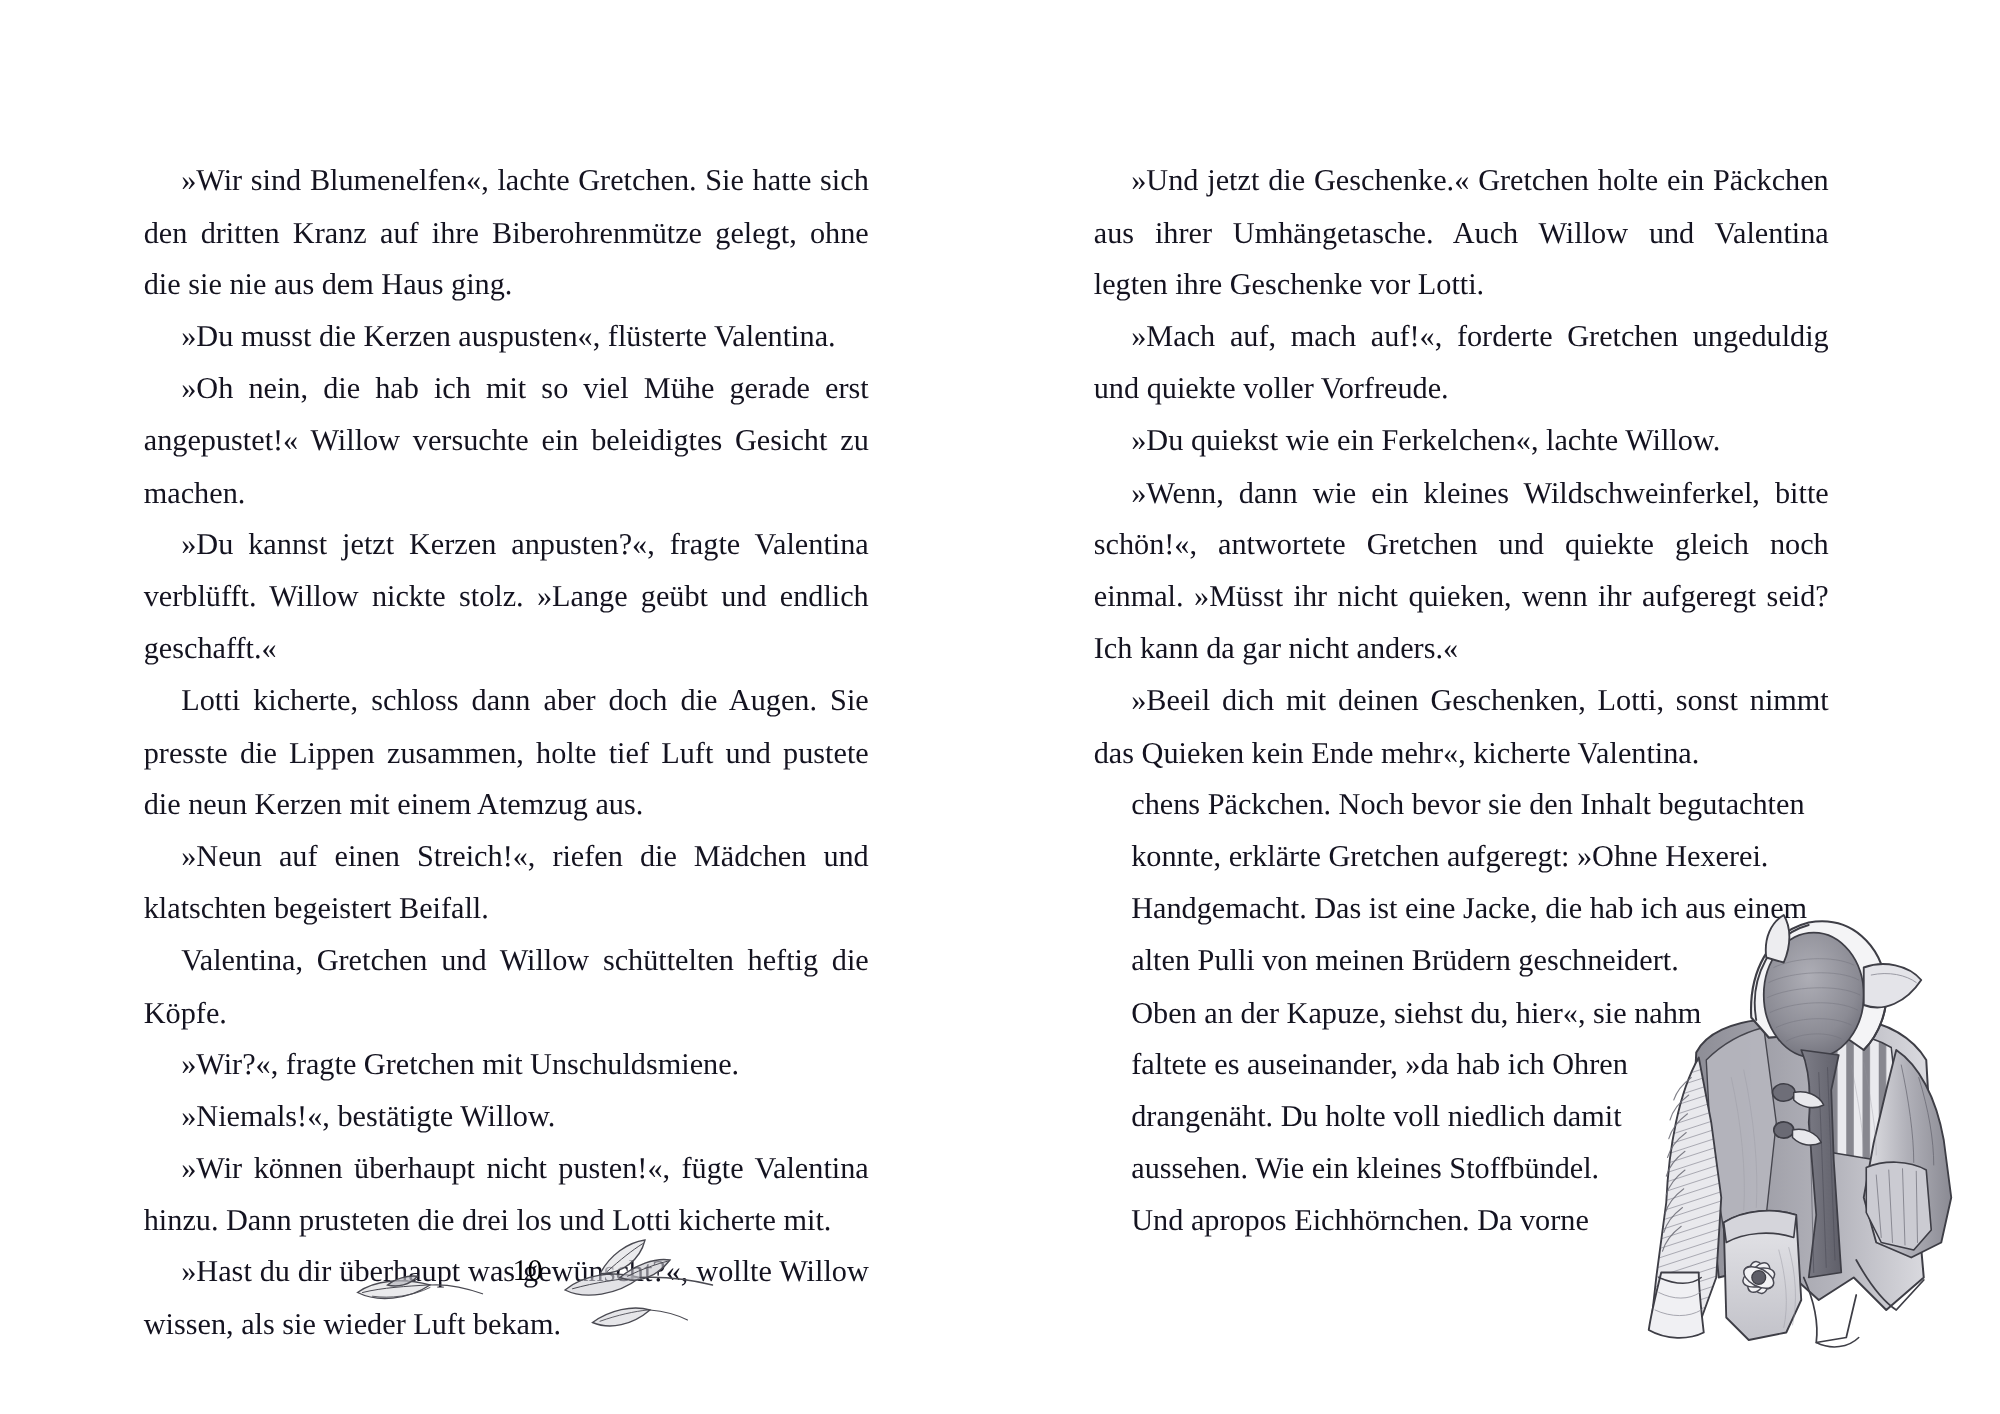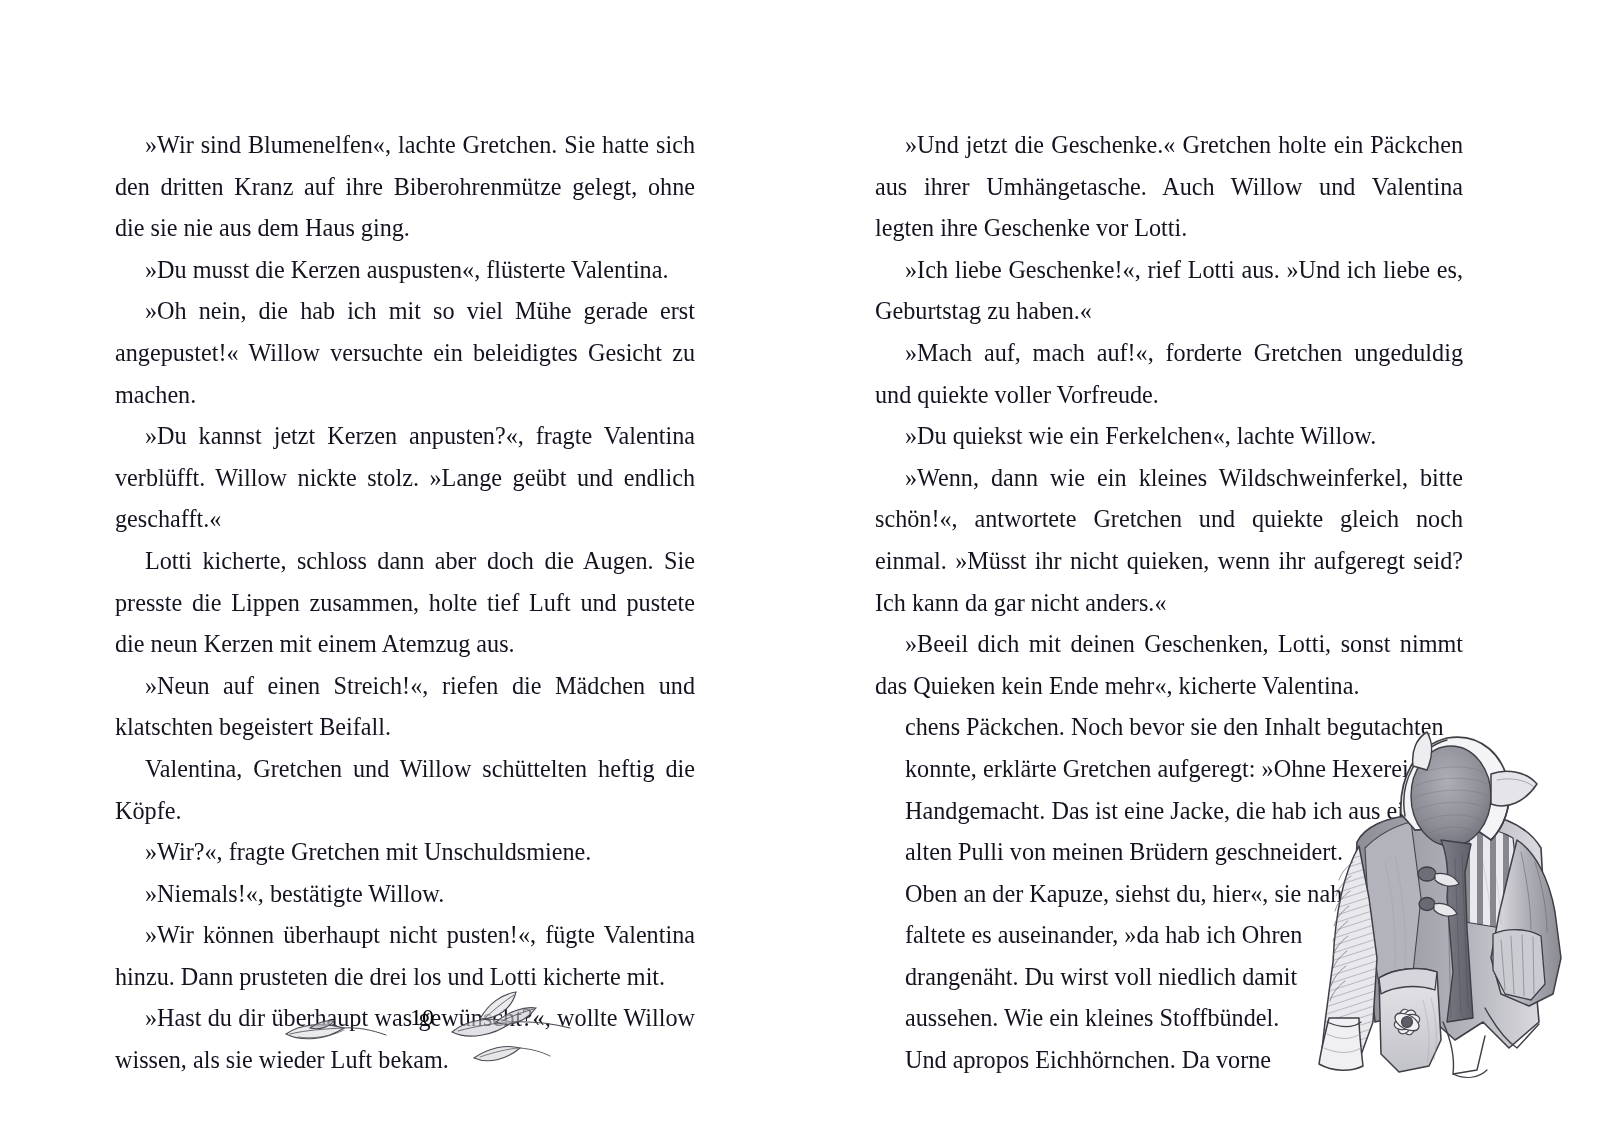--- a/index.html
+++ b/index.html
@@ -89,34 +89,33 @@
     <p class="para">Valentina, Gretchen und Willow schüttelten heftig die Köpfe.</p>
     <p class="para">»Wir?«, fragte Gretchen mit Unschuldsmiene.</p>
     <p class="para">»Niemals!«, bestätigte Willow.</p>
     <p class="para">»Wir können überhaupt nicht pusten!«, fügte Valentina hinzu. Dann prusteten die drei los und Lotti kicherte mit.</p>
     <p class="para">»Hast du dir überhaupt was gewünscht?«, wollte Willow wissen, als sie wieder Luft bekam.</p>
 
   </div>
 
   <div id="right-column" class="column">
     <p class="para">»Und jetzt die Geschenke.« Gretchen holte ein Päckchen aus ihrer Umhängetasche. Auch Willow und Valentina legten ihre Geschenke vor Lotti.</p>
-    <p class="para">»Ich liebe Geschenke!«, rief Lotti aus. »Und ich liebe es, Geburtstag zu haben.«</p>
     <p class="para">»Mach auf, mach auf!«, forderte Gretchen ungeduldig und quiekte voller Vorfreude.</p>
     <p class="para">»Du quiekst wie ein Ferkelchen«, lachte Willow.</p>
     <p class="para">»Wenn, dann wie ein kleines Wildschweinferkel, bitte schön!«, antwortete Gretchen und quiekte gleich noch einmal. »Müsst ihr nicht quieken, wenn ihr aufgeregt seid? Ich kann da gar nicht anders.«</p>
     <p class="para">»Beeil dich mit deinen Geschenken, Lotti, sonst nimmt das Quieken kein Ende mehr«, kicherte Valentina.</p>
 
     <div class="wrap-para">
       <span class="step" style="width: 588px; white-space: nowrap;">chens Päckchen. Noch bevor sie den Inhalt begutachten</span>
       <span class="step" style="width: 588px; white-space: nowrap;">konnte, erklärte Gretchen aufgeregt: »Ohne Hexerei.</span>
       <span class="step" style="width: 588px; white-space: nowrap;">Handgemacht. Das ist eine Jacke, die hab ich aus einem</span>
       <span class="step" style="width: 588px; white-space: nowrap;">alten Pulli von meinen Brüdern geschneidert.</span>
       <span class="step" style="width: 500px; white-space: nowrap;">Oben an der Kapuze, siehst du, hier«, sie nahm</span>
       <span class="step" style="width: 450px; white-space: nowrap;">faltete es auseinander, »da hab ich Ohren</span>
-      <span class="step" style="width: 430px; white-space: nowrap;">drangenäht. Du wirst voll niedlich damit</span>
+      <span class="step" style="width: 430px; white-space: nowrap;">drangenäht. Du holte voll niedlich damit</span>
       <span class="step" style="width: 430px; white-space: nowrap;">aussehen. Wie ein kleines Stoffbündel.</span>
       <span class="step" style="width: 410px; white-space: nowrap;">Und apropos Eichhörnchen. Da vorne</span>
 
     </div>
   </div>
 
   <div id="folio-group">
 
     <svg id="leaf-left" class="leaf-svg" width="110" height="50" viewBox="0 0 110 50">
       <g fill="none" stroke="#4a4a52" stroke-width="1.1" stroke-linecap="round">

